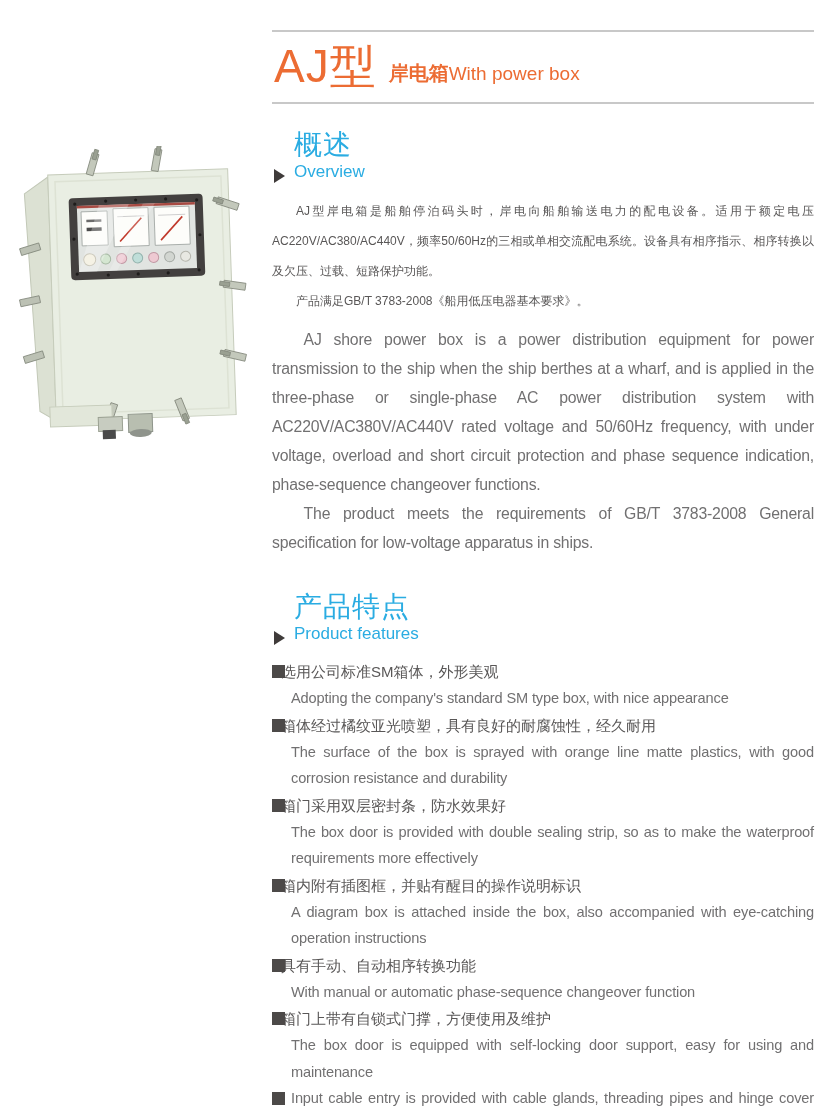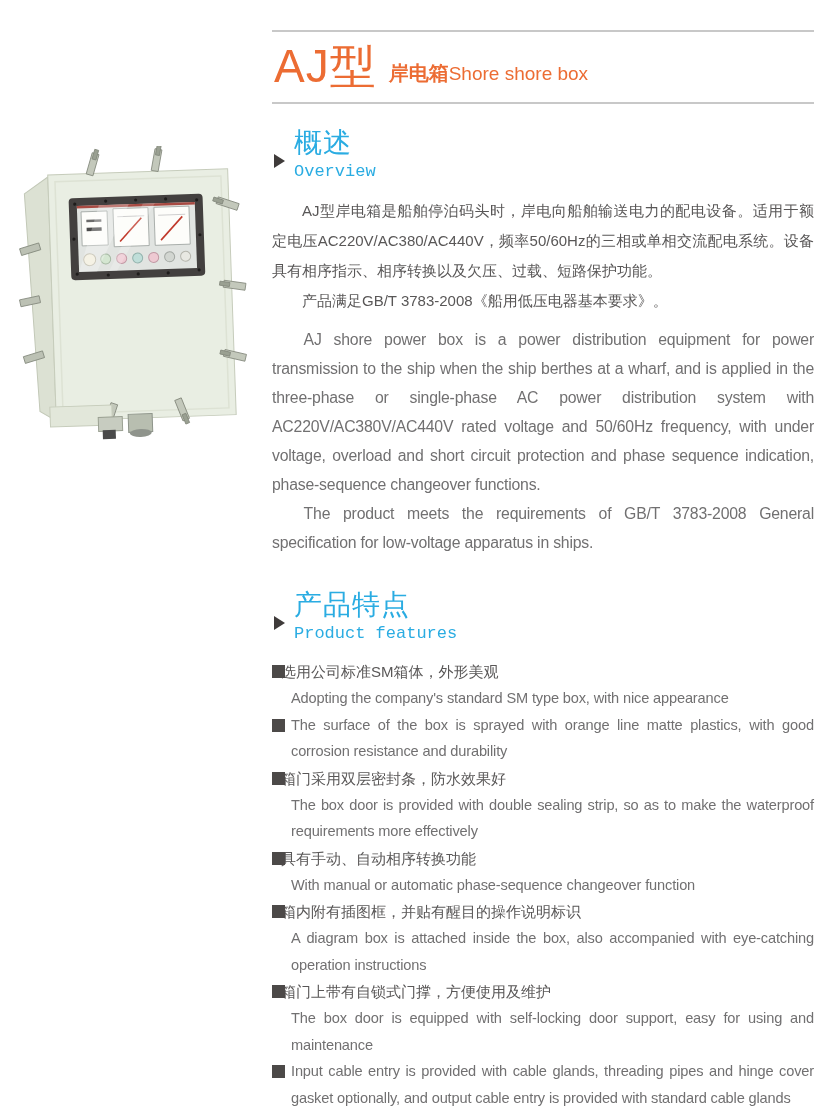--- a/index.html
+++ b/index.html
@@ -15,29 +15,29 @@
   .col{position:absolute;left:272px;top:0;width:542px;}
   .rule{height:2px;background:#c8c8c8;}
   .rule-top{margin-top:30px;}
 
   .title-row{display:flex;align-items:flex-end;gap:12px;padding:13px 0 15px 2px;}
   .model{font-size:46px;line-height:0.92;color:#ec6c33;letter-spacing:1px;}
   .title-stack{display:flex;flex-direction:row;padding-bottom:1px;}
   .t-cn{font-size:20px;font-weight:bold;color:#ec6c33;line-height:22px;}
   .t-en{font-size:19px;color:#ec6c33;line-height:24px;}
 
-  .section-head{display:flex;align-items:center;margin-top:25px;font-family:Liberation Mono, monospace;}
+  .section-head{display:flex;align-items:flex-end;margin-top:25px;}
   .tri{width:0;height:0;border-left:11px solid #3f3b3a;
        border-top:7px solid transparent;border-bottom:7px solid transparent;
        margin:9px 9px 0 2px;flex:0 0 auto;}
   .head-cn{font-size:28px;color:#2aace2;line-height:31px;letter-spacing:1px;}
   .head-en{font-size:17px;color:#2aace2;line-height:23px;}
 
   p{margin:0;}
-  .cn-p{font-size:15px;line-height:30px;color:#595757;text-align:justify;
+  .cn-p{font-size:12px;line-height:30px;color:#595757;text-align:justify;
         text-indent:2em;}
   .cn-p1{margin-top:13px;}
   .en-p{font-size:15.8px;line-height:29px;color:#717071;text-align:justify;
         text-indent:2em;letter-spacing:-0.2px;}
   .en-p1{margin-top:9px;}
 
   .features{margin-top:13px;}
   .feature-cn{position:relative;padding-left:9px;font-size:15px;line-height:27px;
               color:#595757;}
   .feature-cn .sq{position:absolute;left:0;top:7px;width:13px;height:13px;
@@ -161,21 +161,21 @@
   </div>
 
   <div class="col">
 
     <div class="rule rule-top"></div>
 
     <div class="title-row">
       <span class="model">AJ型</span>
       <span class="title-stack">
         <span class="t-cn">岸电箱</span>
-        <span class="t-en">Shore shore box</span>
+        <span class="t-en">With power box</span>
       </span>
     </div>
 
     <div class="rule"></div>
 
     <div class="section-head">
       <span class="tri"></span>
       <span>
         <div class="head-cn">概述</div>
         <div class="head-en">Overview</div>
@@ -196,40 +196,40 @@
     </div>
 
     <div class="features">
 
       <div>
         <div class="feature-cn"><span class="sq"></span><span>选用公司标准SM箱体，外形美观</span></div>
         <div class="feature-en">Adopting the company's standard SM type box, with nice appearance</div>
       </div>
 
       <div>
-        <div class="feature-cn"><span class="sq"></span></div>
+        <div class="feature-cn"><span class="sq"></span><span>箱体经过橘纹亚光喷塑，具有良好的耐腐蚀性，经久耐用</span></div>
         <div class="feature-en">The surface of the box is sprayed with orange line matte plastics, with good corrosion resistance and durability</div>
       </div>
 
       <div>
         <div class="feature-cn"><span class="sq"></span><span>箱门采用双层密封条，防水效果好</span></div>
         <div class="feature-en">The box door is provided with double sealing strip, so as to make the waterproof requirements more effectively</div>
       </div>
 
       <div>
+        <div class="feature-cn"><span class="sq"></span><span>箱内附有插图框，并贴有醒目的操作说明标识</span></div>
+        <div class="feature-en">A diagram box is attached inside the box, also accompanied with eye-catching operation instructions</div>
+      </div>
+
+      <div>
         <div class="feature-cn"><span class="sq"></span><span>具有手动、自动相序转换功能</span></div>
         <div class="feature-en">With manual or automatic phase-sequence changeover function</div>
       </div>
 
       <div>
-        <div class="feature-cn"><span class="sq"></span><span>箱内附有插图框，并贴有醒目的操作说明标识</span></div>
-        <div class="feature-en">A diagram box is attached inside the box, also accompanied with eye-catching operation instructions</div>
-      </div>
-
-      <div>
         <div class="feature-cn"><span class="sq"></span><span>箱门上带有自锁式门撑，方便使用及维护</span></div>
         <div class="feature-en">The box door is equipped with self-locking door support, easy for using and maintenance</div>
       </div>
 
       <div>
         <div class="feature-cn"><span class="sq"></span></div>
         <div class="feature-en">Input cable entry is provided with cable glands, threading pipes and hinge cover gasket optionally, and output cable entry is provided with standard cable glands</div>
       </div>
 
     </div>

